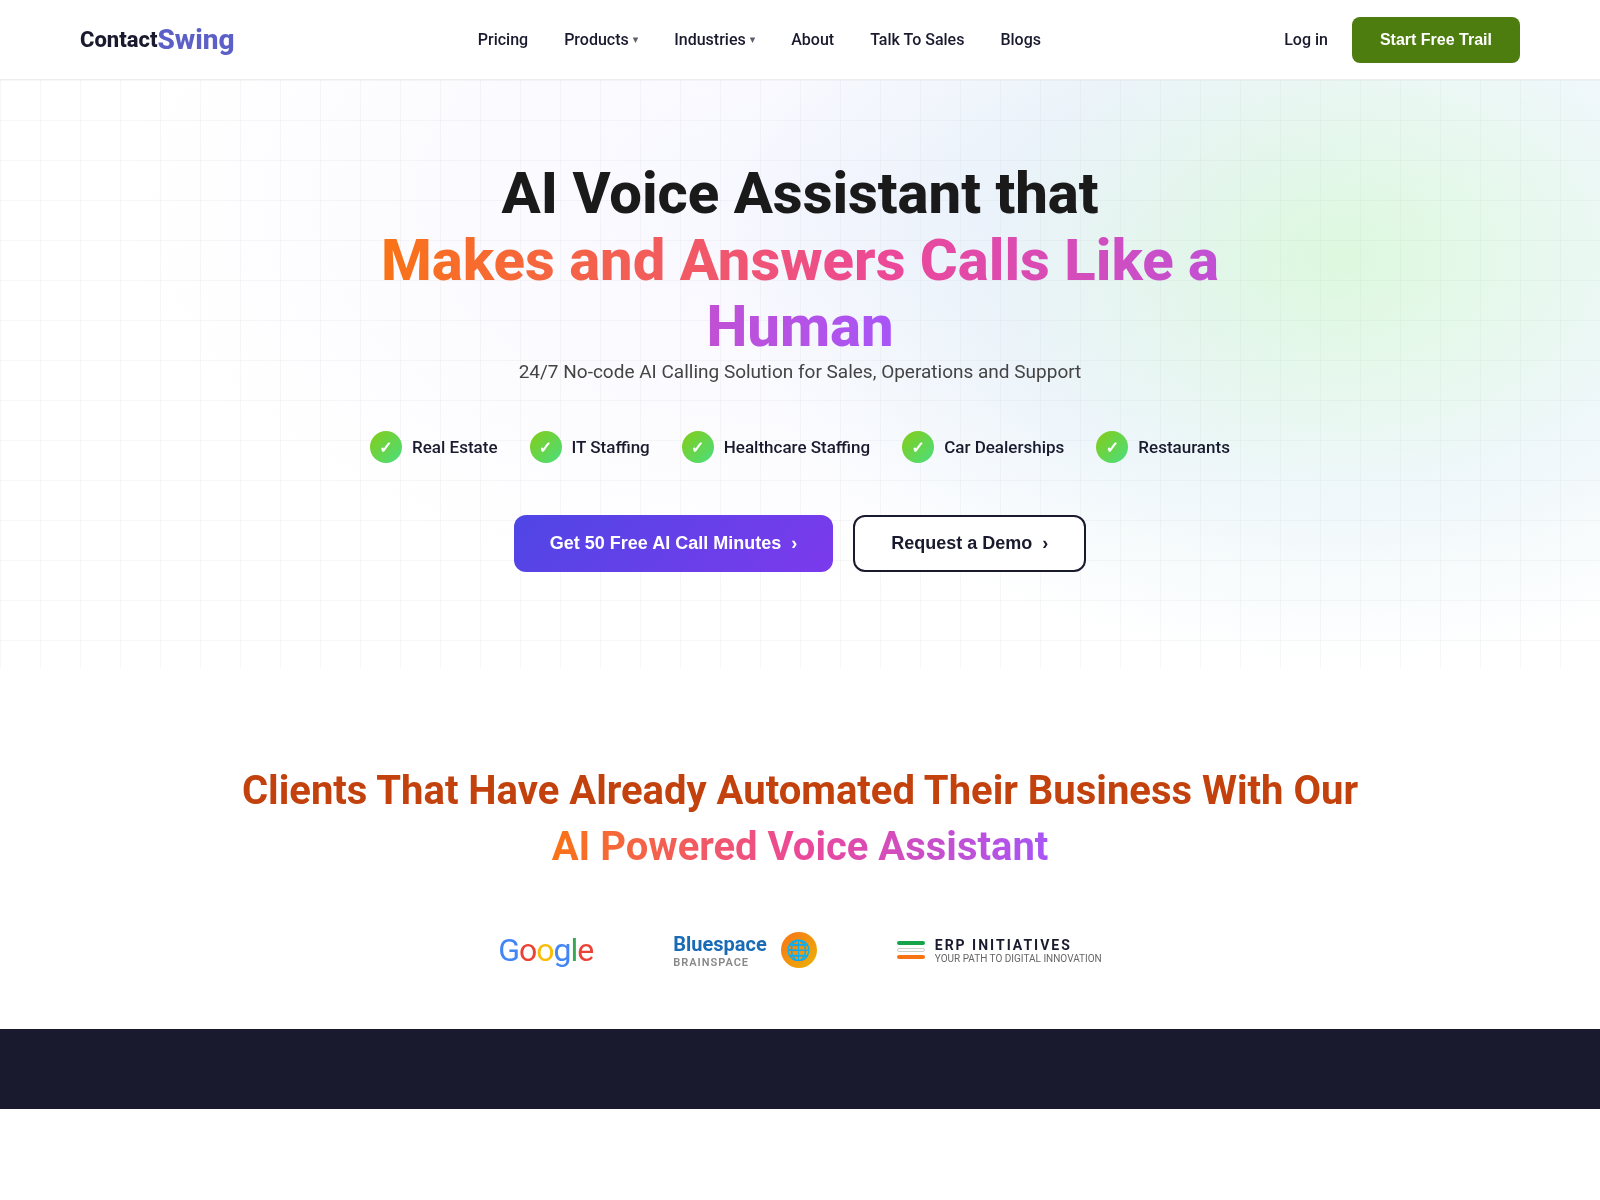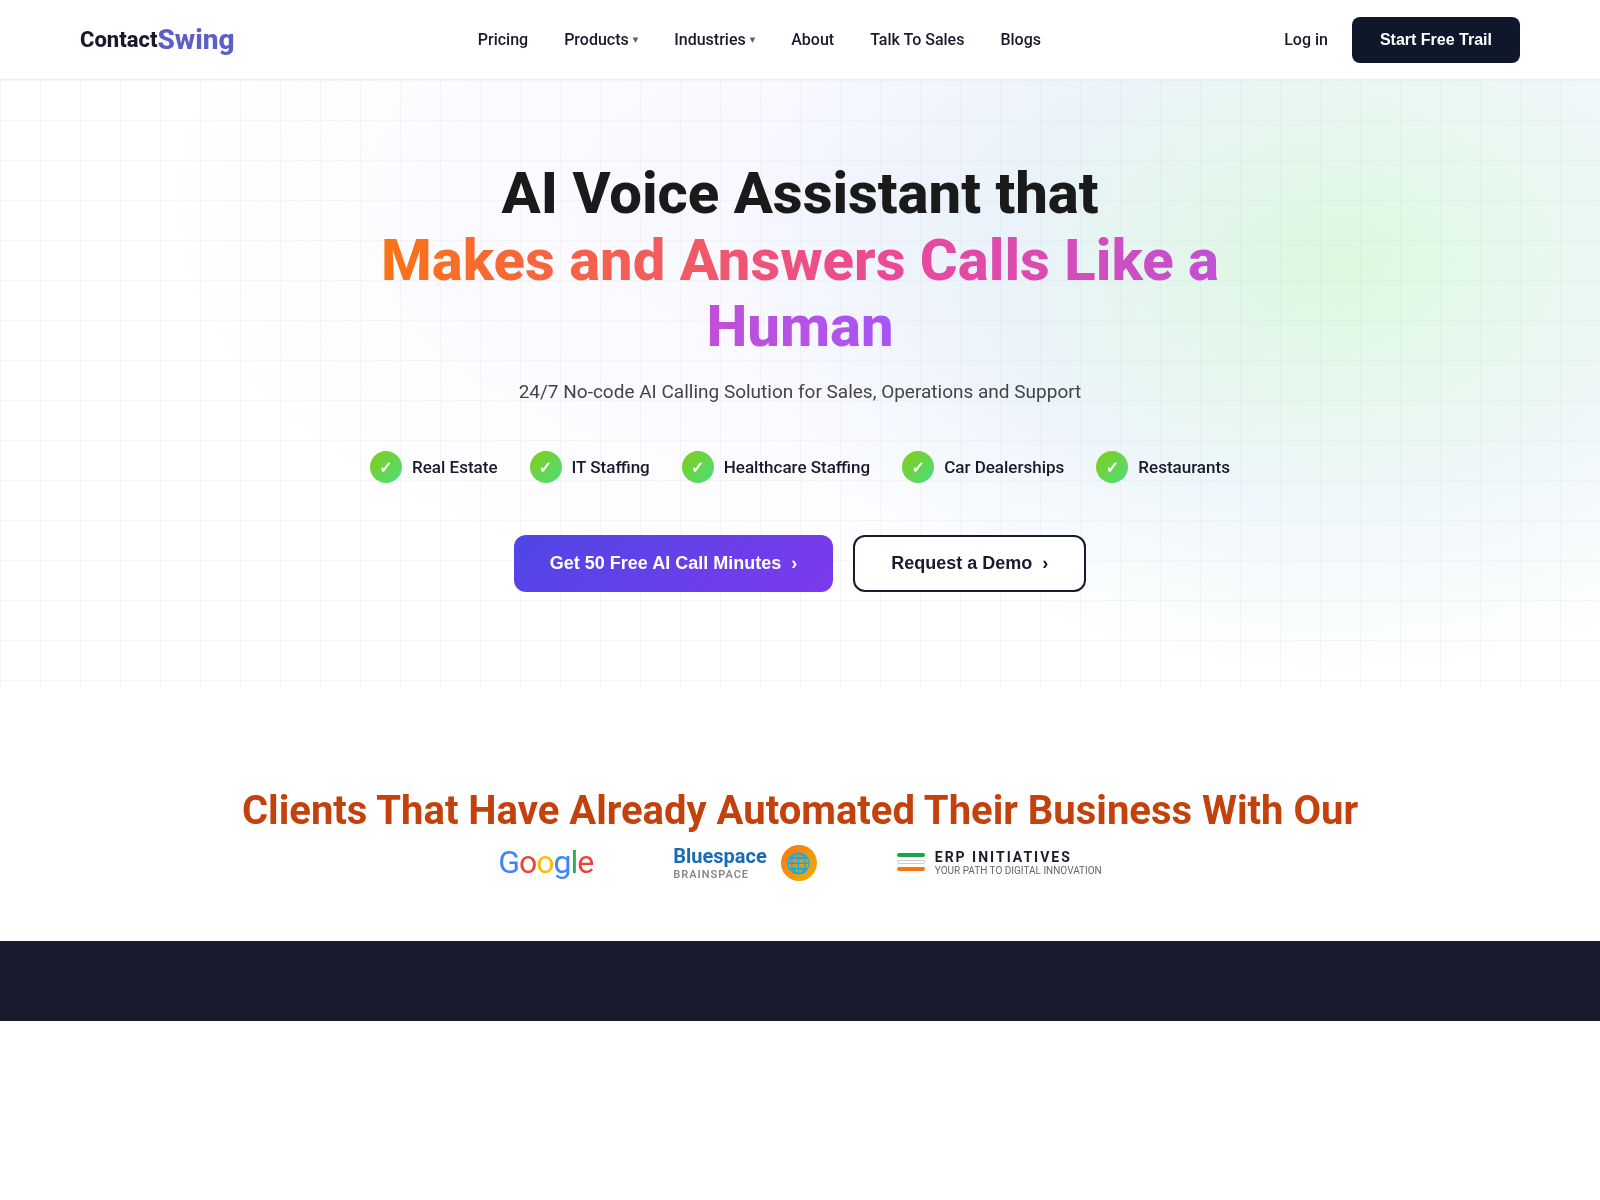--- a/index.html
+++ b/index.html
@@ -60,21 +60,21 @@
 
     .nav-login {
       font-size: 16px;
       font-weight: 500;
       color: #1a1a2e;
       text-decoration: none;
       cursor: pointer;
     }
 
     .btn-start-free {
-      background: #0f172a;
+      background: #4d7c0f;
       color: #fff;
       border: none;
       border-radius: 8px;
       padding: 14px 28px;
       font-size: 16px;
       font-weight: 600;
       cursor: pointer;
     }
 
     
@@ -109,21 +109,20 @@
       pointer-events: none;
     }
 
     .hero-title {
       font-size: 58px;
       font-weight: 800;
       line-height: 1.15;
       max-width: 900px;
       position: relative;
       z-index: 1;
-      margin-bottom: 20px;
     }
 
     .hero-title .black-text {
       color: #1a1a1a;
     }
 
     .hero-title .gradient-text {
       background: linear-gradient(90deg, #f97316, #ec4899, #a855f7);
       -webkit-background-clip: text;
       -webkit-text-fill-color: transparent;
@@ -260,21 +259,21 @@
     }
 
     .g-blue { color: #4285F4; }
     .g-red { color: #EA4335; }
     .g-yellow { color: #FBBC05; }
     .g-green { color: #34A853; }
 
     
     .bluespace-logo {
       display: flex;
-      align-items: flex-end;
+      align-items: flex-start;
       gap: 14px;
       font-size: 18px;
       font-weight: 600;
     }
 
     .bluespace-icon {
       width: 36px;
       height: 36px;
       border-radius: 50%;
       background: linear-gradient(135deg, #f97316, #eab308);
@@ -437,20 +436,23 @@
     </button>
     <button class="btn-secondary">
       <span>Request a Demo</span>
       <span>›</span>
     </button>
   </div>
 </section>
 
 <section class="clients-section">
   <h2 class="clients-title">Clients That Have Already Automated Their Business With Our</h2>
+  <div class="clients-subtitle">
+    <span class="gradient-text">AI Powered Voice Assistant</span>
+  </div>
 
   <div class="clients-logos">
 
     <div class="client-logo">
       <span class="google-logo">
         <span class="g-blue">G</span><span class="g-red">o</span><span class="g-yellow">o</span><span class="g-blue">g</span><span class="g-green">l</span><span class="g-red">e</span>
       </span>
     </div>
 
     <div class="client-logo bluespace-logo">

